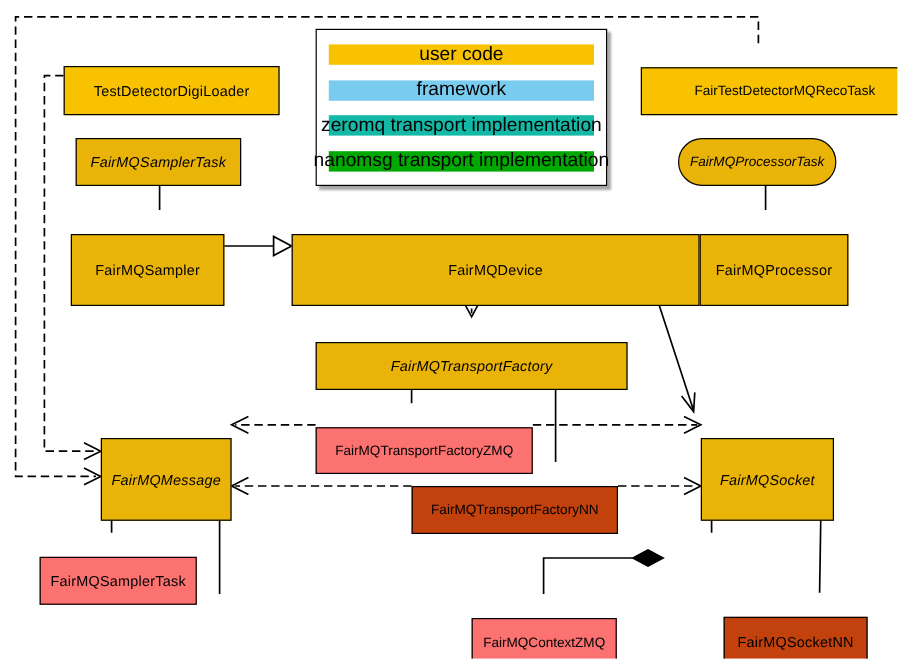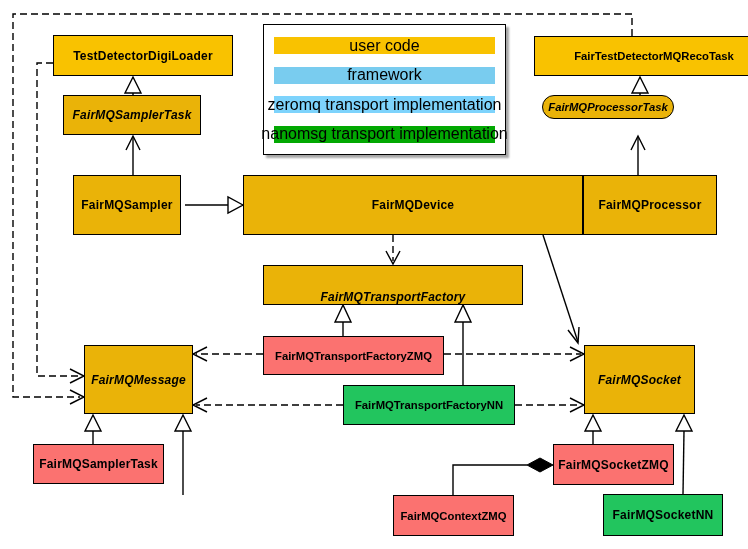--- a/index.html
+++ b/index.html
@@ -4,26 +4,26 @@
 <style>
   html,body { margin:0; padding:0; background:#fff; }
   #stage {
     position:relative; width:748px; height:549px; background:#ffffff;
     font-family:"Liberation Sans","DejaVu Sans",sans-serif; overflow:hidden;
   }
   #edges { position:absolute; left:0; top:0; }
   .node {
     position:absolute; box-sizing:border-box; border:1.5px solid #000;
     display:flex; align-items:center; justify-content:center; text-align:center;
-    font-weight:bold; font-size:12px; letter-spacing:0.2px; color:#000; white-space:nowrap;
+    font-weight:normal; font-size:12px; letter-spacing:0.2px; color:#000; white-space:nowrap;margin-top:20px;
   }
   .gold  { background:#F9C200; }
   .blue  { background:#eab308; }
   .red   { background:#FB7270; }
-  .green { background:#22c55e; }
+  .green { background:#c2410c; }
   .abstract { font-style:italic; }
   .tight { font-size:11.3px; letter-spacing:0; }
   .legend {
     position:absolute; left:263px; top:24px; width:243px; height:131px;
     box-sizing:border-box; border:1.5px solid #000; background:#fff;
     box-shadow:3px 3px 2px rgba(0,0,0,0.35);
     display:flex; flex-direction:column; justify-content:space-between;
     padding:12px 10px 11px 10px;
   }
   .legend-bar {
@@ -149,57 +149,57 @@
     </g>
   </svg>
 
   <div class="legend">
     <div class="legend-bar" style="background:#F9C200">
       <span>user code</span>
     </div>
     <div class="legend-bar" style="background:#79CCEF">
       <span>framework</span>
     </div>
-    <div class="legend-bar" style="background:#7dd3fc">
+    <div class="legend-bar" style="background:#14b8a6">
       <span>zeromq transport implementation</span>
     </div>
     <div class="legend-bar" style="background:#02A802">
       <span>nanomsg transport implementation</span>
     </div>
   </div>
 
   <div class="node gold" style="left:53px;  top:35px;  width:180px; height:41px;">
     <span>TestDetectorDigiLoader</span>
   </div>
 
   <div class="node gold tight" style="left:534px; top:36px;  width:240px; height:40px;">
     <span>FairTestDetectorMQRecoTask</span>
   </div>
 
   <div class="node blue abstract" style="left:63px;  top:95px;  width:138px; height:40px;">
     <span>FairMQSamplerTask</span>
   </div>
 
-  <div class="node blue abstract tight" style="left:542px; top:95px;  width:132px; height:24px;border-radius:20px;">
+  <div class="node blue abstract tight" style="left:565px; top:95px;  width:132px; height:40px;border-radius:20px;">
     <span>FairMQProcessorTask</span>
   </div>
 
-  <div class="node blue" style="left:73px;  top:175px; width:108px; height:60px;">
+  <div class="node blue" style="left:59px;  top:175px; width:128px; height:60px;">
     <span>FairMQSampler</span>
   </div>
 
   <div class="node blue" style="left:243px; top:175px; width:340px; height:60px;">
     <span>FairMQDevice</span>
   </div>
 
-  <div class="node blue" style="left:583px; top:175px; width:134px; height:60px;">
+  <div class="node blue" style="left:583px; top:175px; width:124px; height:60px;">
     <span>FairMQProcessor</span>
   </div>
 
-  <div class="node blue abstract" style="left:263px; top:265px; width:260px; height:40px;align-items:flex-end;">
+  <div class="node blue abstract" style="left:263px; top:265px; width:260px; height:40px;">
     <span>FairMQTransportFactory</span>
   </div>
 
   <div class="node red tight" style="left:263px; top:336px; width:181px; height:39px;">
     <span>FairMQTransportFactoryZMQ</span>
   </div>
 
   <div class="node green tight" style="left:343px; top:385px; width:172px; height:40px;">
     <span>FairMQTransportFactoryNN</span>
   </div>
@@ -210,23 +210,20 @@
 
   <div class="node blue abstract" style="left:584px; top:345px; width:111px; height:69px;align-items:center;">
     <span>FairMQSocket</span>
   </div>
 
   <div class="node red" style="left:33px;  top:444px; width:131px; height:40px;">
     <span>FairMQSamplerTask</span>
   </div>
 
 
-  <div class="node red" style="left:553px; top:444px; width:121px; height:41px;">
-    <span>FairMQSocketZMQ</span>
-  </div>
 
   <div class="node red tight" style="left:393px; top:495px; width:121px; height:41px;">
     <span>FairMQContextZMQ</span>
   </div>
 
   <div class="node green" style="left:603px; top:494px; width:120px; height:42px;">
     <span>FairMQSocketNN</span>
   </div>
 
 </div>

